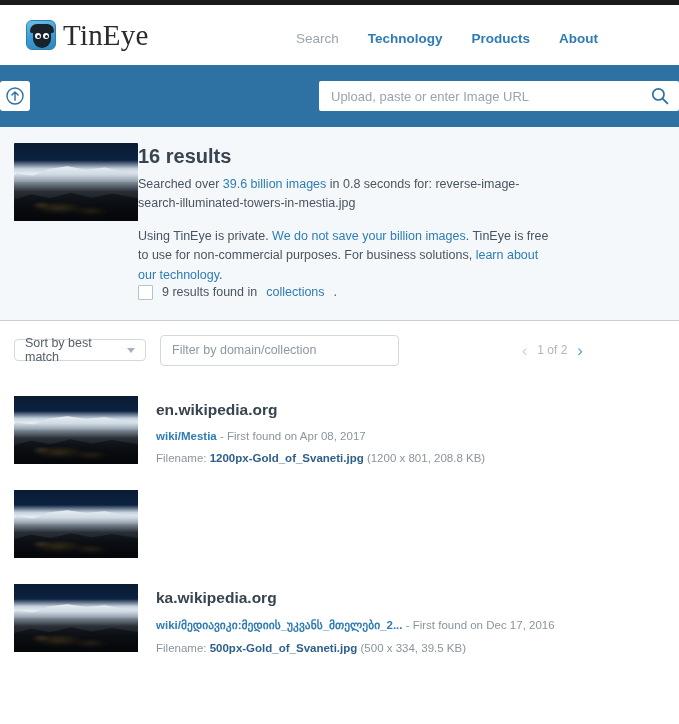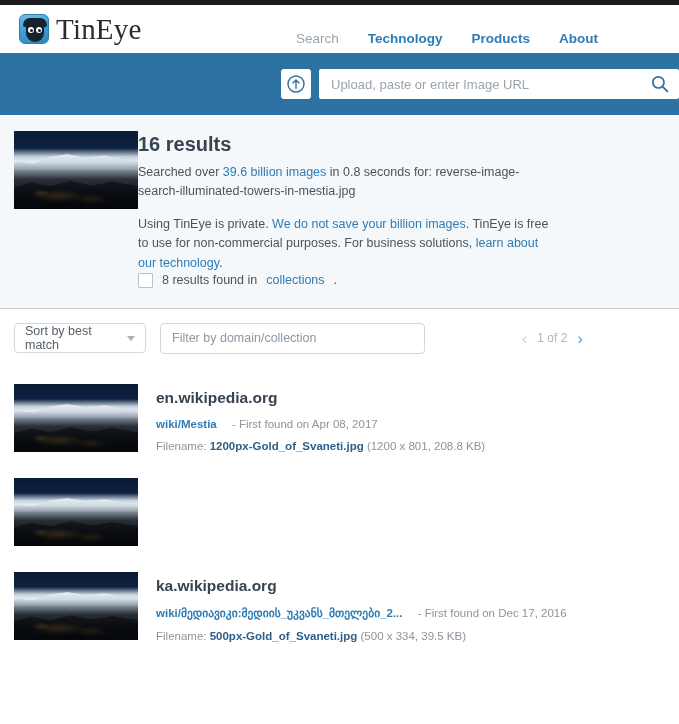--- a/index.html
+++ b/index.html
@@ -14,25 +14,25 @@
   }
 
   
   .top-strip {
     height: 5px;
     background: #1b1b1b;
   }
 
   
   .masthead {
-    height: 48px;
-    background: #ffffff;
-    display: flex;
-    align-items: center;
-    padding: 0 19px;
+    height: 60px;
+    background: #ffffff;
+    display: flex;
+    align-items: center;
+    padding: 0 26px;
     position: relative;
   }
   .brand {
     display: flex;
     align-items: center;
     gap: 7px;
   }
   .brand-mark {
     width: 30px; height: 30px;
     border-radius: 6px;
@@ -97,21 +97,21 @@
     color: #9aa4ad;
     font-weight: normal;
   }
 
   
   .search-band {
     height: 62px;
     background: #2d72a3;
     display: flex;
     align-items: center;
-    justify-content: flex-end;
+    justify-content: space-between;
     gap: 8px;
   }
   .upload-btn {
     width: 30px; height: 30px;
     background: #ffffff;
     border-radius: 3px;
     display: flex;
     align-items: center;
     justify-content: center;
     flex: none;
@@ -233,39 +233,39 @@
   
   .toolbar {
     padding: 14px 14px 12px 14px;
     display: flex;
     align-items: center;
     gap: 14px;
     position: relative;
   }
   .sort-select {
     width: 132px;
-    height: 30px;
+    height: 22px;
     border: 1px solid #d2d8de;
     border-radius: 4px;
     background: #ffffff;
     display: flex;
     align-items: center;
     justify-content: space-between;
     padding: 0 10px;
     font-size: 12.5px;
     color: #55606a;
   }
   .caret {
     width: 0; height: 0;
     border-left: 4px solid transparent;
     border-right: 4px solid transparent;
     border-top: 5px solid #a8b2bb;
   }
   .filter-input {
-    width: 265px;
+    width: 239px;
     height: 31px;
     border: 1px solid #d2d8de;
     border-radius: 4px;
     background: #ffffff;
     padding: 0 11px;
     font-family: "Liberation Sans", sans-serif;
     font-size: 12.5px;
     color: #55606a;
     outline: none;
   }
@@ -306,21 +306,21 @@
   }
   .result-path {
     font-size: 11.5px;
     margin-bottom: 10px;
   }
   .result-path .p {
     color: #2f7cb4;
     font-weight: bold;
     text-decoration: none;
   }
-  .result-path .found { color: #8b949c; margin-left: 12px; }
+  .result-path .found { color: #8b949c; }
   .result-file {
     font-size: 11.5px;
     color: #8b949c;
   }
   .result-file .fname {
     color: #2d5f8a;
     font-weight: bold;
   }
 </style>
 </head>
@@ -375,21 +375,21 @@
     </div>
 
     <div class="summary-gap"></div>
 
     <div class="summary-line">
       <span>Using TinEye is private. </span><a href="#" class="link">We do not save your billion images</a><span>. TinEye is free to use for non-commercial purposes. For business solutions, </span><a href="#" class="link">learn about our technology</a><span>.</span>
     </div>
 
     <div class="stock-row">
       <span class="checkbox"></span>
-      <span>8 results found in </span>
+      <span>9 results found in </span>
         <a href="#" class="link">collections</a>
         <span>.</span>
     </div>
   </div>
 </div>
 
 <div class="toolbar">
   <div class="sort-select">
     <span>Sort by best match</span>
     <span class="caret"></span>

